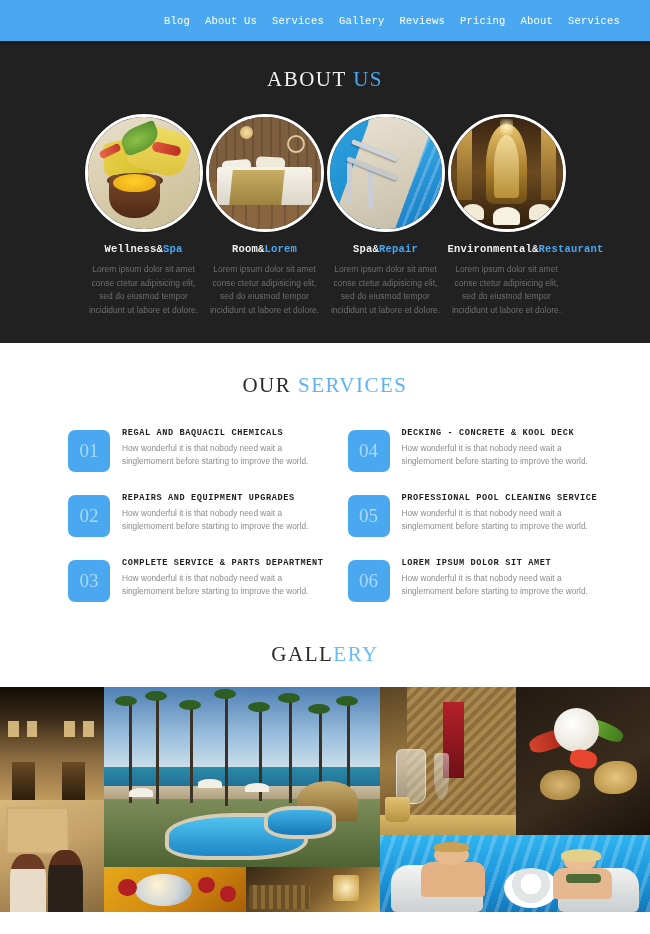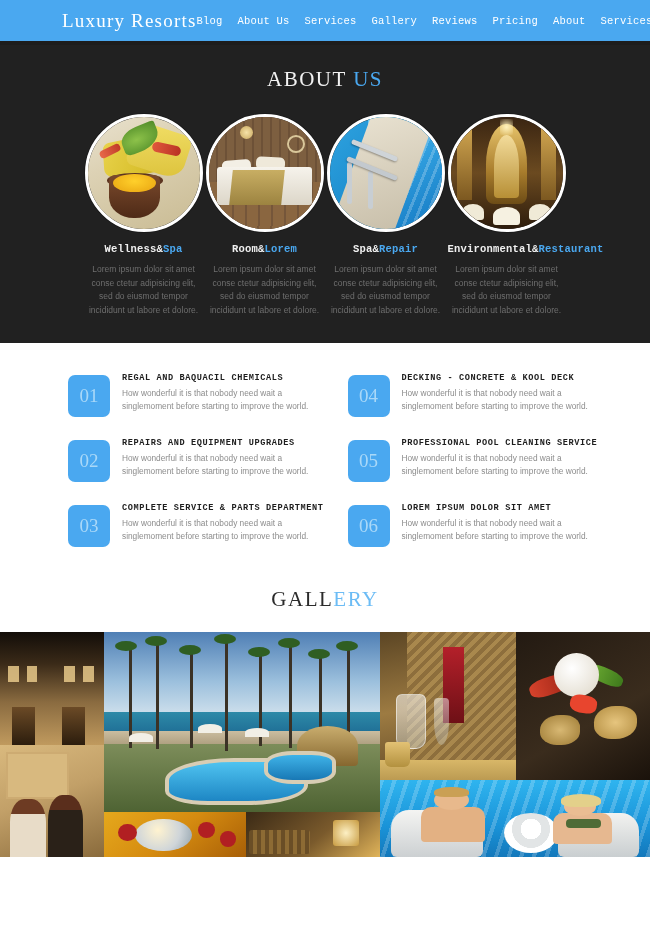--- a/index.html
+++ b/index.html
@@ -369,21 +369,20 @@
      background:#e3d08a; border-radius:50% 50% 34% 34%; }
   .g8 .w-body { position:absolute; right:14%; top:42%; width:22%; height:40%;
      background:#e6b890; border-radius:10px 10px 4px 4px; }
   .g8 .w-top { position:absolute; right:18%; top:50%; width:13%; height:12%;
      background:#4e6b36; border-radius:4px; }
 </style>
 </head>
 <body>
 
 <div class="header">
-  <div class="logo">Luxury Resorts</div>
   <div class="nav">
     <a class="nav-item">Blog</a>
     <a class="nav-item">About Us</a>
     <a class="nav-item">Services</a>
     <a class="nav-item">Gallery</a>
     <a class="nav-item">Reviews</a>
     <a class="nav-item">Pricing</a>
     <a class="nav-item">About</a>
     <a class="nav-item">Services</a>
   </div>
@@ -470,20 +469,24 @@
         <span class="a">Environmental&amp;</span><span class="b">Restaurant</span>
       </div>
       <div class="circ-body">Lorem ipsum dolor sit amet conse ctetur adipisicing elit, sed do eiusmod tempor incididunt ut labore et dolore.</div>
     </div>
 
   </div>
 
 </div>
 
 <div class="services">
+  <div class="sec-title">
+    <span class="w1">OUR</span>
+    <span class="w2">SERVICES</span>
+  </div>
 
   <div class="svc-grid">
 
     <div class="svc">
       <div class="svc-num">01</div>
       <div class="svc-txt">
         <div class="svc-h">REGAL AND BAQUACIL CHEMICALS</div>
         <div class="svc-p">How wonderful it is that nobody need wait a singlemoment before starting to improve the world.</div>
       </div>
     </div>

